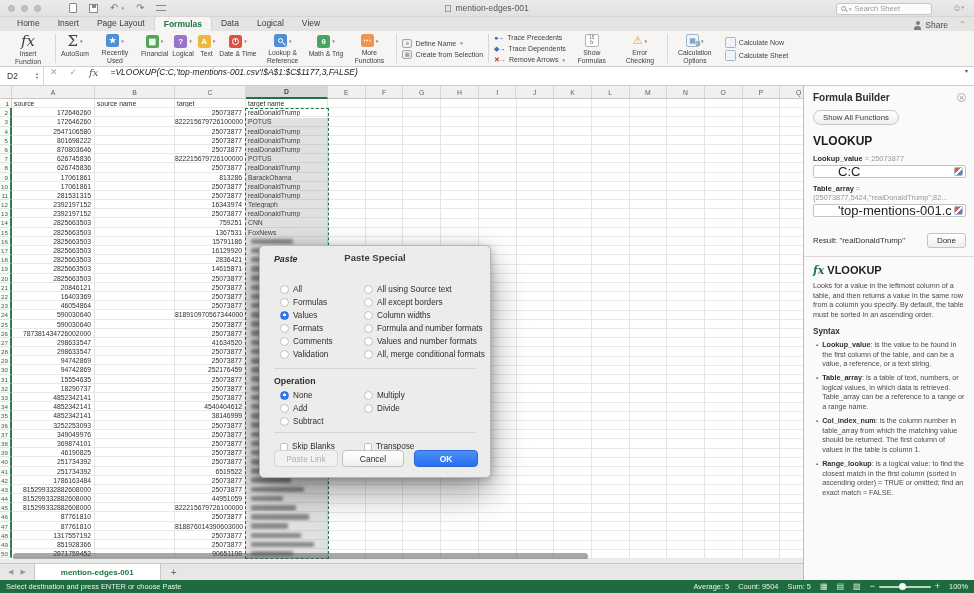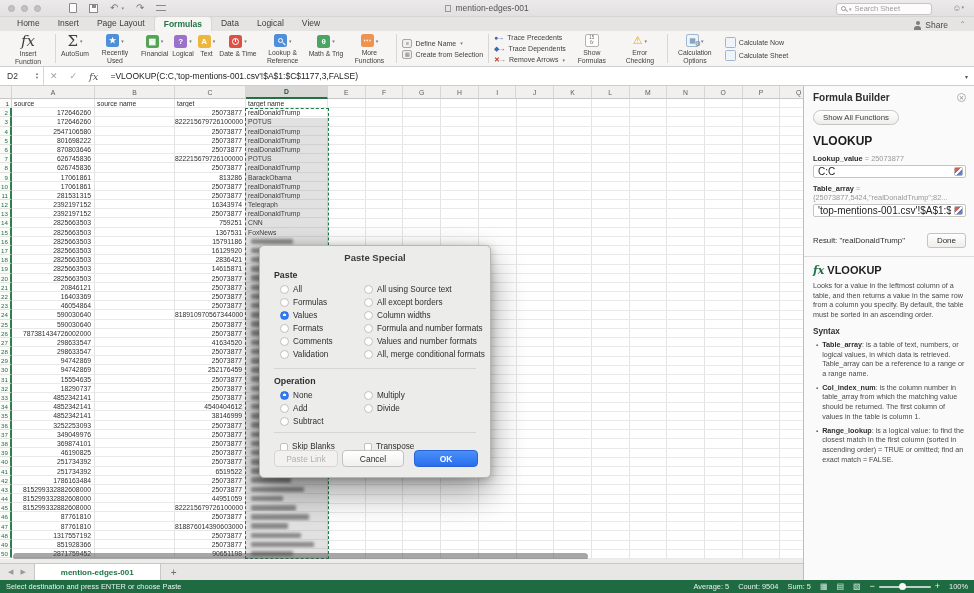--- a/index.html
+++ b/index.html
@@ -57,26 +57,26 @@
   .tr-dot { color:#3a6db5; font-size:7px; }
   .tr-arrow { color:#3a6db5; font-size:8px; margin-left:-2px; }
   .rx { color:#c0392b; font-size:7px; font-weight:bold; }
   .warn { color:#f0a30a; font-size:11px; line-height:11px; }
   .fico15 { width:14px; height:13px; border:1px solid #b5b3b1; border-radius:2px; background:#fdfdfd; font-size:4.5px; color:#666; display:flex; flex-direction:column; align-items:center; justify-content:center; line-height:1; }
   .calcbox { width:13px; height:13px; border:1px solid #9fb6cc; border-radius:2px; background:#eef4fa; position:relative; display:flex; align-items:center; justify-content:center; color:#5d87b0; font-size:7px; }
   .gear { position:absolute; right:-3px; bottom:-2px; font-size:7px; color:#7a7a7a; }
   .sheetico { width:11px; height:11px; border:1px solid #9fb6cc; background:#eef4fa; border-radius:1.5px; flex:0 0 auto; }
 
   
-  #formulabar { position:absolute; left:0; top:67px; width:974px; height:19px; background:#fff; border-bottom:1px solid #cfcdcb; display:flex; align-items:center; }
+  #formulabar { position:absolute; left:0; top:67px; width:974px; height:19px; background:#fff; border-bottom:1px solid #cfcdcb; display:flex; }
   #namebox { width:44px; height:100%; border-right:1px solid #d8d6d4; display:flex; align-items:center; padding-left:7px; font-size:8.5px; color:#333; }
   #stepper { display:flex; flex-direction:column; font-size:4px; color:#777; margin-left:auto; padding-right:4px; line-height:1.1; }
   .fb-ico { color:#a3a1a1; font-size:9px; padding:0 6px; }
   .fb-fx { font-family:"DejaVu Serif", serif; font-style:italic; font-size:10px; color:#555; padding:0 6px; }
-  #formula-text { font-size:8.5px; color:#222; padding-left:6px; white-space:nowrap; }
+  #formula-text { font-size:8.5px; color:#222; padding-left:6px; white-space:nowrap;font-style:italic; }
   #fb-collapse { position:absolute; right:6px; font-size:6px; color:#555; }
 
   
   #grid { position:absolute; left:0; top:86px; width:803px; height:473px; background:#fff; overflow:hidden; }
   #colheads { display:flex; height:13px; }
   .corner { width:12px; height:13px; background:#f1f0ef; border-right:1px solid #d5d3d1; border-bottom:1px solid #c9c7c5; flex:0 0 auto; }
   .ch { height:13px; background:#f1f0ef; border-right:1px solid #d8d6d4; border-bottom:1px solid #c9c7c5; font-size:6.8px; color:#5a5a5a; display:flex; align-items:center; justify-content:center; flex:0 0 auto; }
   .ch.sel { background:#d9d8d7; color:#1c5435; font-weight:bold; border-bottom:2px solid #217346; }
   .grow { display:flex; height:9.2px; }
   .rh { width:12px; flex:0 0 auto; font-size:6.2px; color:#217346; text-align:right; padding-right:2px; border-right:2px solid #2f7d50; border-bottom:1px solid #e4e2e0; background:#fbfbfa; line-height:9.2px; }
@@ -113,21 +113,21 @@
   #panel-header { display:flex; align-items:center; justify-content:space-between; padding:6px 8px 0 9px; }
   #panel-title { font-size:10px; font-weight:bold; color:#2e2e2e; }
   #panel-close { width:9px; height:9px; border:1px solid #b5b3b1; border-radius:50%; color:#8a8a8a; font-size:6px; display:flex; align-items:center; justify-content:center; }
   #show-all { margin:7px 0 0 9px; display:inline-block; font-size:7.8px; color:#3c3c3c; background:linear-gradient(#fff,#efeeec); border:1px solid #c6c4c2; border-radius:8px; padding:2px 9px; }
   #fb-func-name { font-size:12px; font-weight:bold; color:#1e1e1e; margin:9px 0 0 9px; }
   .fb-field { margin:6px 8px 0 9px; }
   .fb-lab { font-size:7.4px; color:#2e2e2e; }
   .fb-lab b { font-weight:bold; }
   .fb-eq { color:#9a9898; }
   .fb-input { margin-top:2px; height:13px; background:#fff; border:1px solid #c6c4c2; border-radius:2px; display:flex; align-items:center; padding:0 2px 0 4px; }
-  .fb-input .v { font-size:10px; color:#222; white-space:nowrap; overflow:hidden; flex:1; }
+  .fb-input .v { font-size:13px; color:#222; white-space:nowrap; overflow:hidden; flex:1;margin-left:20px; }
   .rangeico { width:9px; height:9px; border:1px solid #b5b3b1; border-radius:1.5px; background:linear-gradient(135deg,#d85c52 0 42%,#fff 42% 58%,#5c7fd8 58% 100%); flex:0 0 auto; margin-left:3px; }
   #fb-result-row { display:flex; align-items:center; justify-content:space-between; margin:16px 8px 0 9px; }
   #fb-result { font-size:7.8px; color:#2e2e2e; }
   #fb-done { font-size:8px; color:#2e2e2e; background:linear-gradient(#fff,#efeeec); border:1px solid #c6c4c2; border-radius:3px; padding:2px 9px; }
   #panel-sep { height:1px; background:#dddbd9; margin:8px 0 0 0; }
   #help-head { margin:7px 0 0 9px; font-size:11px; color:#1e1e1e; font-weight:bold; }
   #help-head .fx { font-family:"DejaVu Serif", serif; font-style:italic; font-weight:bold; color:#217346; margin-right:3px; font-size:11px; }
   .help-p { margin:4px 9px 0; font-size:7.2px; color:#4a4a4a; line-height:1.35; }
   #syntax-label { margin:7px 9px 0; font-size:8.2px; font-weight:bold; color:#2e2e2e; }
   #syntax-line { margin:2px 9px 0; font-size:7.2px; color:#2e2e2e; font-weight:bold; word-wrap:break-word; }
@@ -761,37 +761,41 @@
       <span id="fb-result">Result: "realDonaldTrump"</span>
       <span id="fb-done">Done</span>
     </div>
     <div id="panel-sep"></div>
     <div id="help-head"><span class="fx">fx</span><span>VLOOKUP</span></div>
     <div class="help-p">Looks for a value in the leftmost column of a table, and then returns a value in the same row from a column you specify. By default, the table must be sorted in an ascending order.</div>
     <div id="syntax-label">Syntax</div>
     <div id="bullets">
         <div class="bullet">
           <span class="sq">▪</span>
+          <span><b>Lookup_value</b>: is the value to be found in the first column of the table, and can be a value, a reference, or a text string.</span>
+        </div>
+        <div class="bullet">
+          <span class="sq">▪</span>
           <span><b>Table_array</b>: is a table of text, numbers, or logical values, in which data is retrieved. Table_array can be a reference to a range or a range name.</span>
         </div>
         <div class="bullet">
           <span class="sq">▪</span>
           <span><b>Col_index_num</b>: is the column number in table_array from which the matching value should be returned. The first column of values in the table is column 1.</span>
         </div>
         <div class="bullet">
           <span class="sq">▪</span>
           <span><b>Range_lookup</b>: is a logical value: to find the closest match in the first column (sorted in ascending order) = TRUE or omitted; find an exact match = FALSE.</span>
         </div>
       </div>
     
   </div>
 
   <div id="dialog">
     <div class="dtitle">Paste Special</div>
-    <div class="dsection" style="top:24px;">
+    <div class="dsection" style="top:8px;font-style:italic;">
         <div class="dhead">Paste</div>
       </div>
     <div class="dsection" style="top:37px; left:20px; width:84px;" id="paste-left">
         <div class="opt">
           <span class="radio"></span>
           <span>All</span>
         </div>
         <div class="opt">
           <span class="radio"></span>
           <span>Formulas</span>

